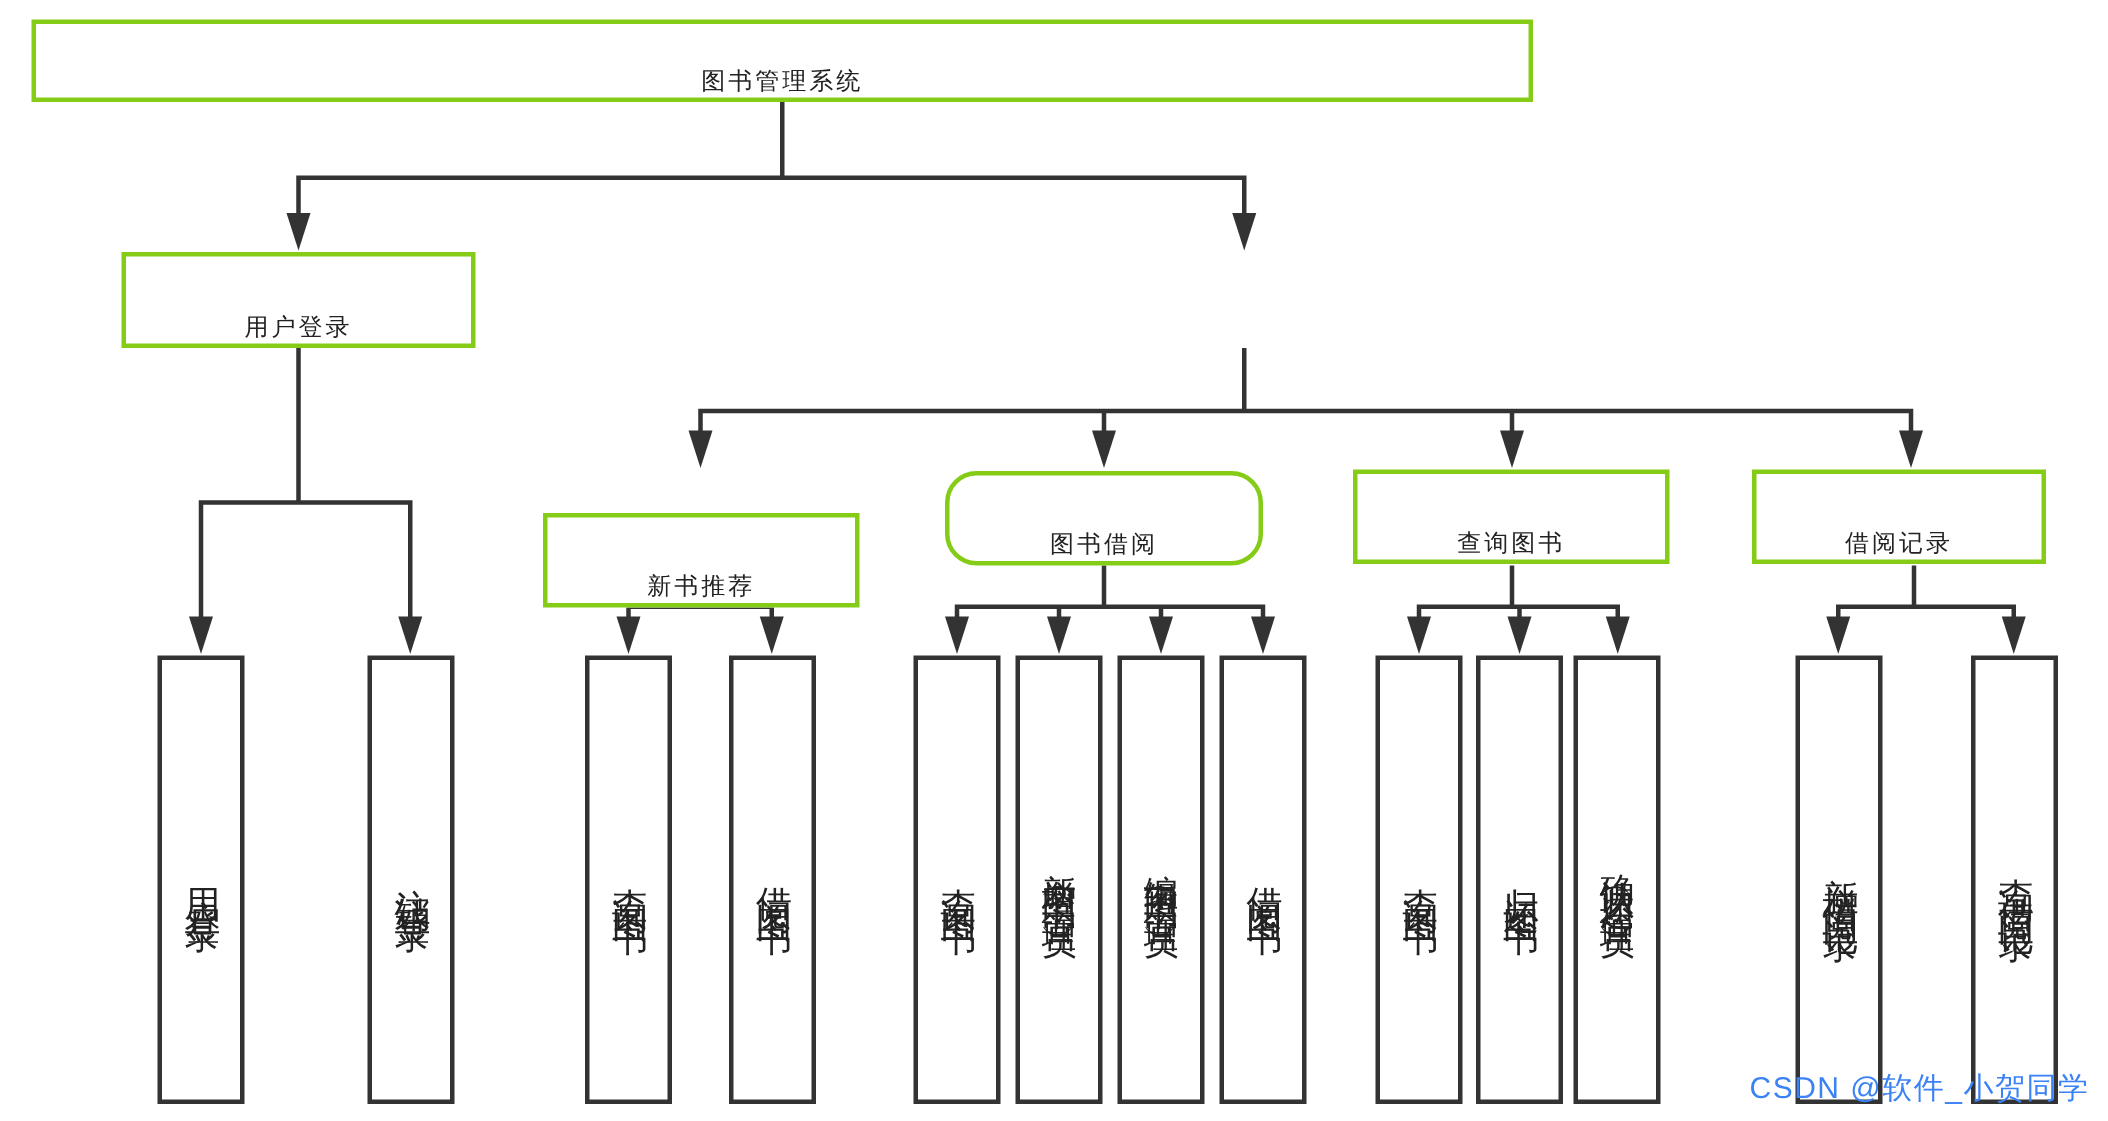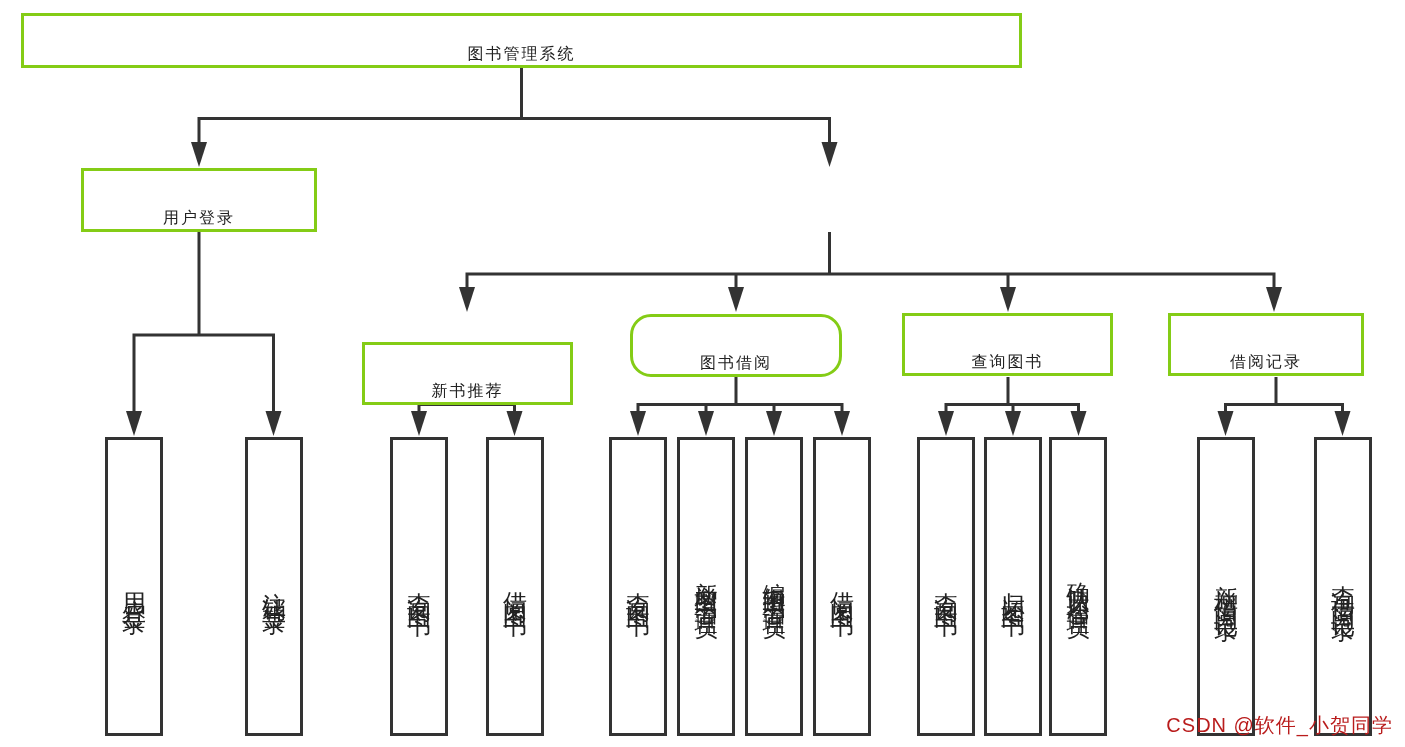--- a/index.html
+++ b/index.html
@@ -29,21 +29,21 @@
     box-sizing:border-box;
     display:flex;align-items:center;justify-content:center;
     writing-mode:vertical-rl;
     font-size:24px;letter-spacing:7px;line-height:1;
   }
   .vbox.long{letter-spacing:5px;font-size:23px;}
   #watermark{
     position:absolute;
     right:12px;top:712px;
     font-size:20px;
-    color:#b91c1c;
+    color:#3b82f6;
     letter-spacing:1px;
     white-space:nowrap;
   }
 </style>
 </head>
 <body>
 
 <div id="canvas">
 
   <svg id="wires" viewBox="0 0 1405 747" xmlns="http://www.w3.org/2000/svg">

